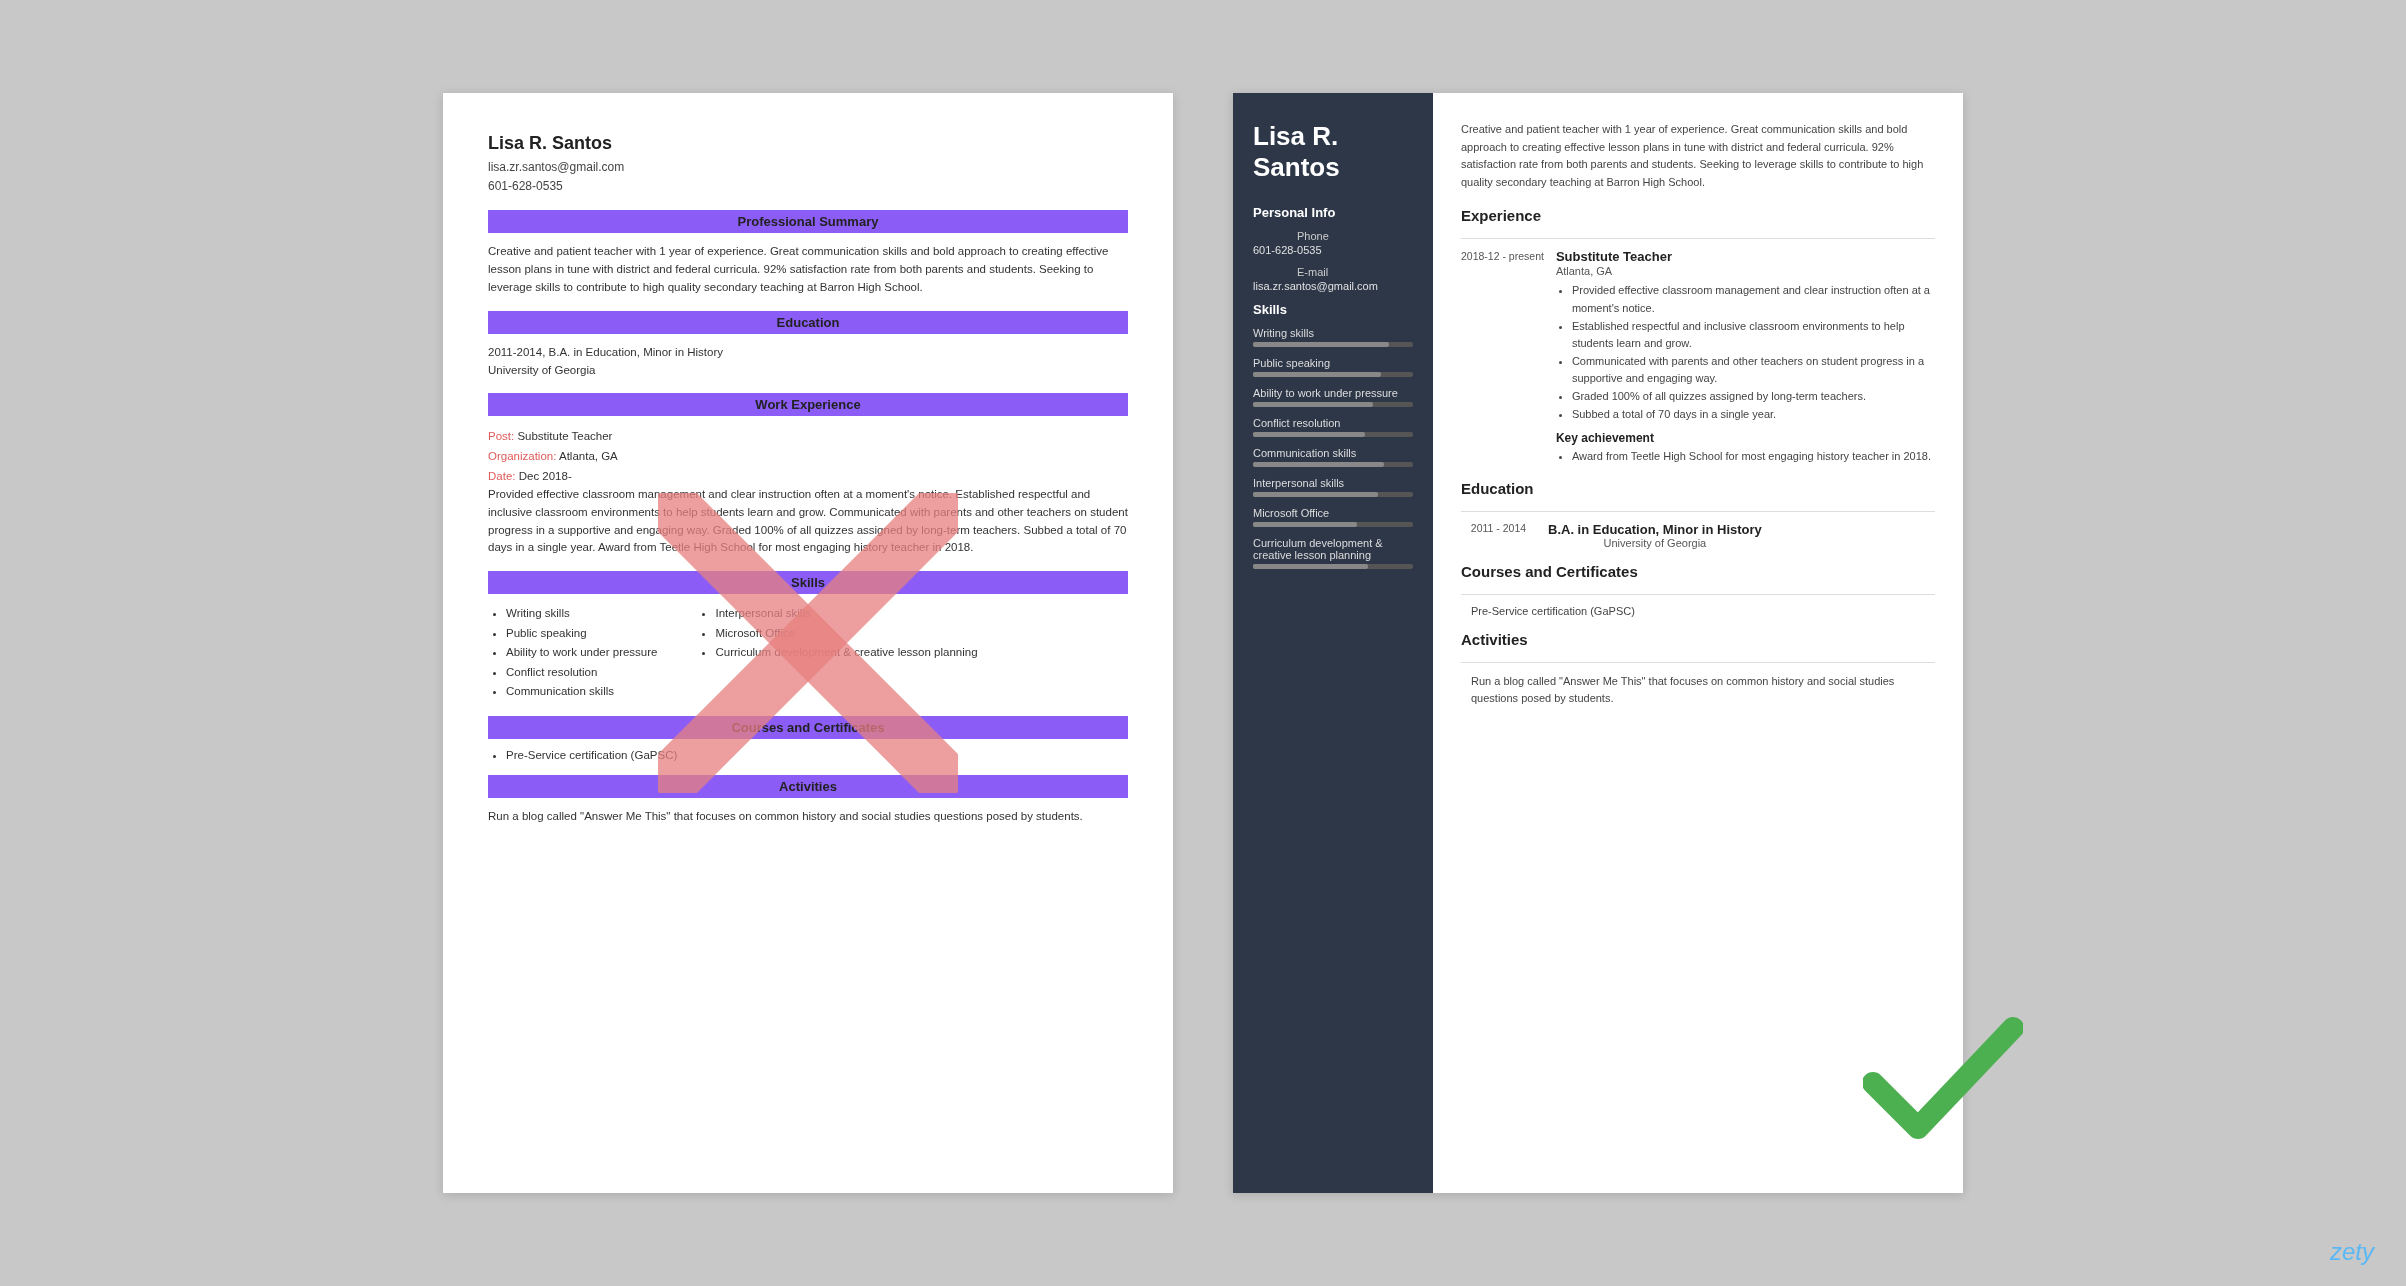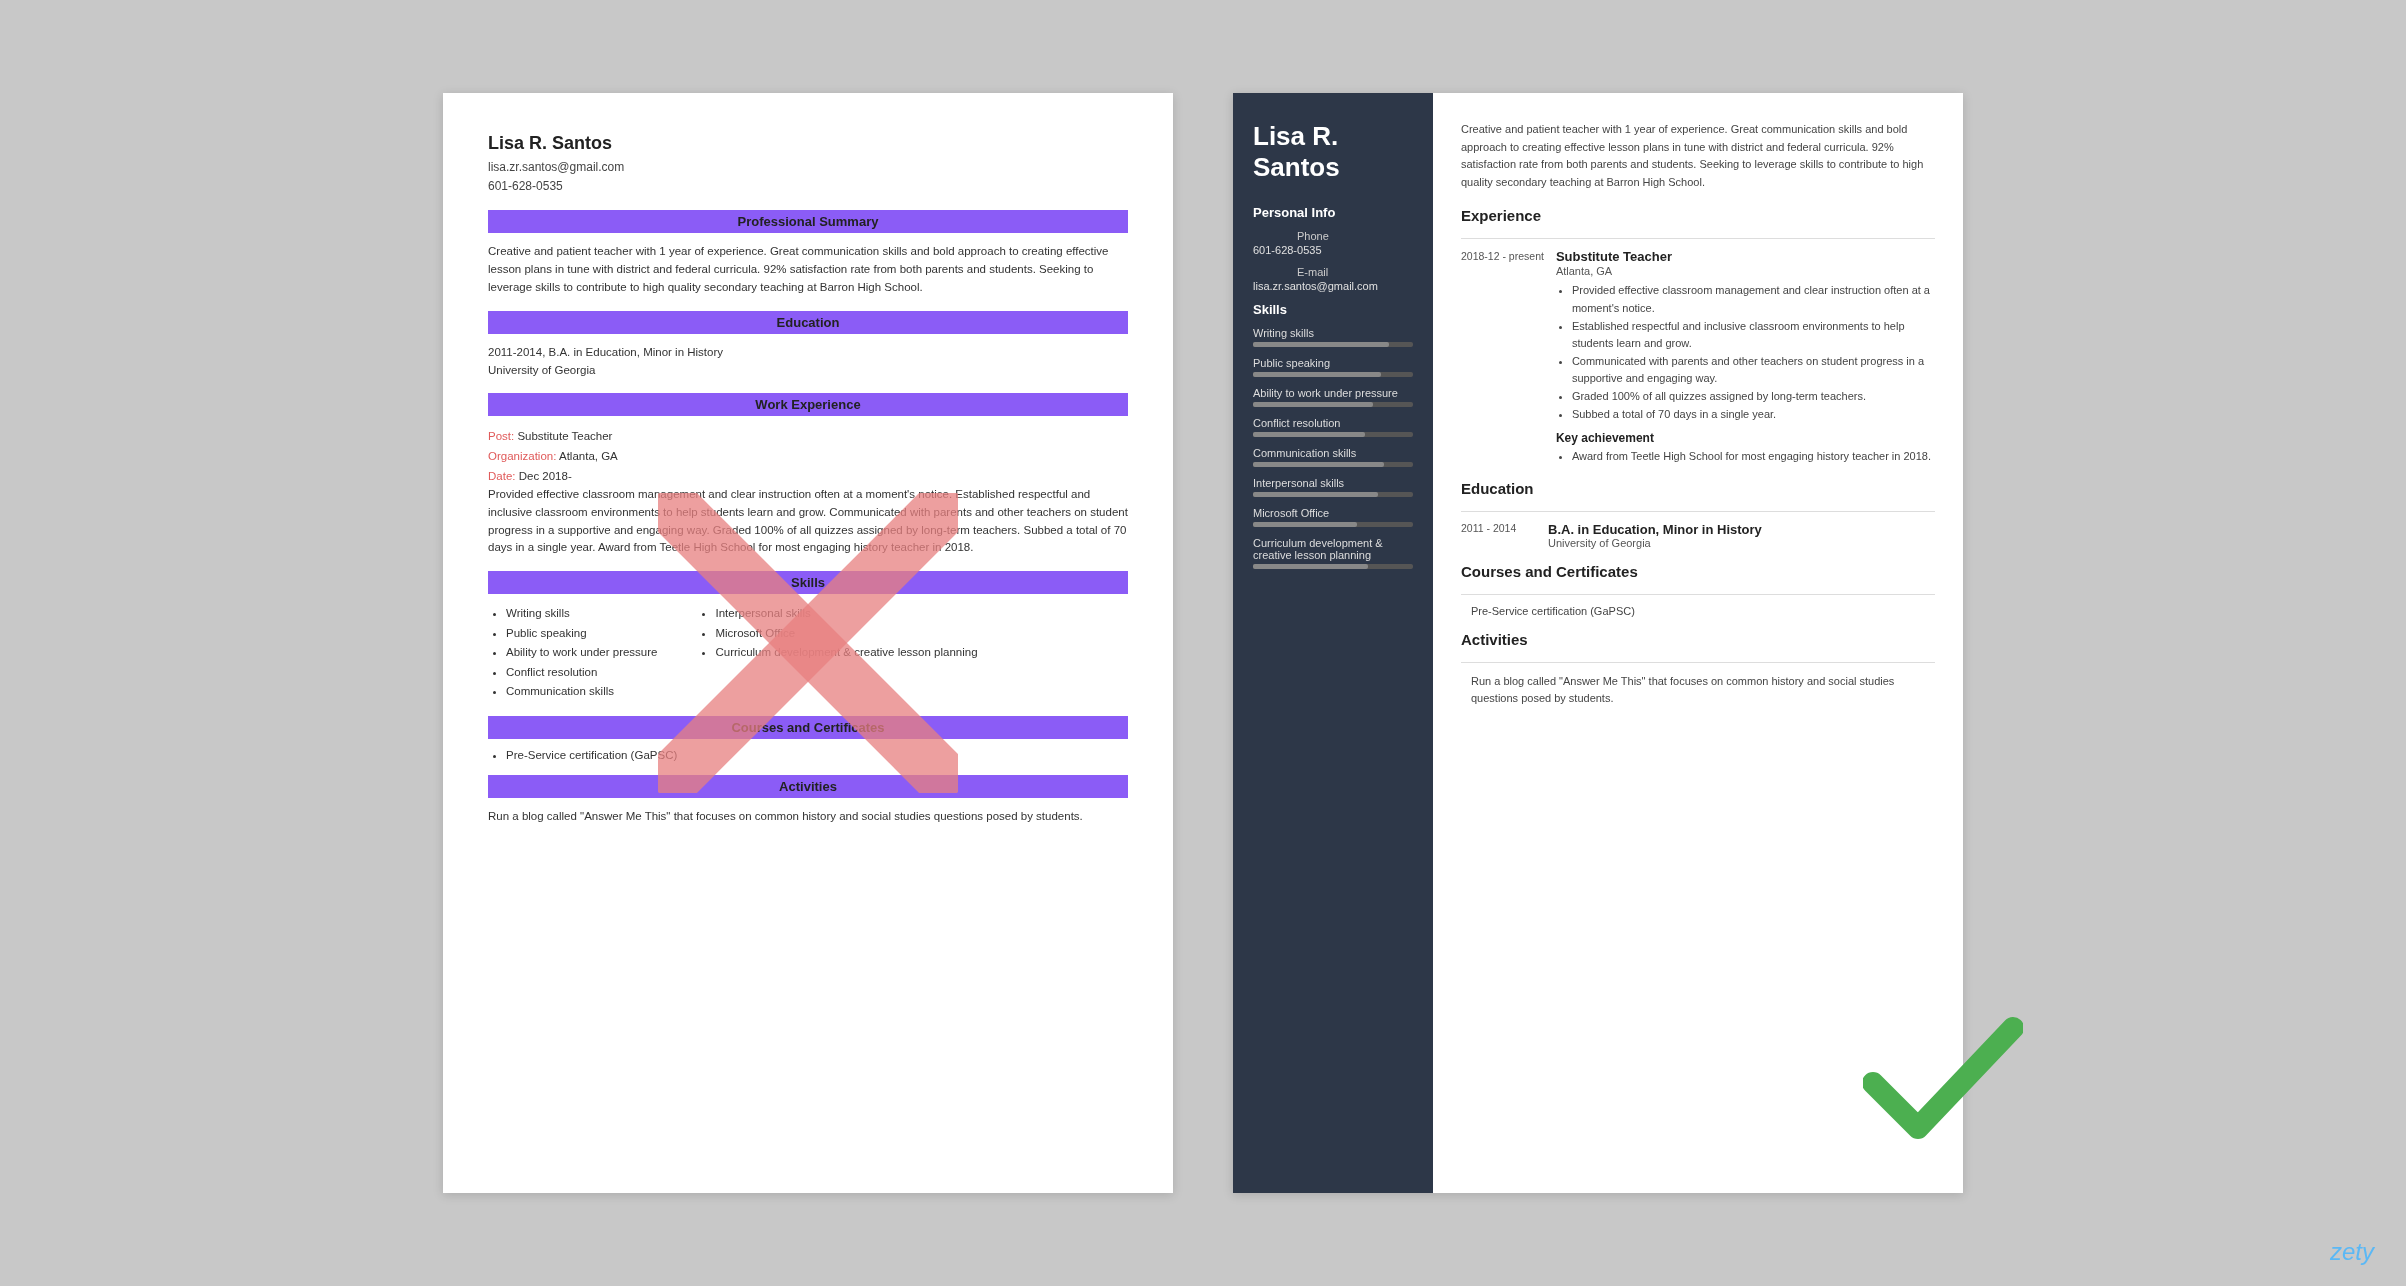--- a/index.html
+++ b/index.html
@@ -244,20 +244,21 @@
       font-weight: bold;
       color: #222;
       margin-top: 8px;
       margin-bottom: 3px;
     }
 
     .edu-entry {
       display: flex;
       gap: 12px;
       margin-bottom: 8px;
+      text-align: center;
     }
 
     .edu-date {
       font-size: 10.5px;
       color: #555;
       min-width: 75px;
     }
 
     .edu-details .edu-degree {
       font-size: 13px;

